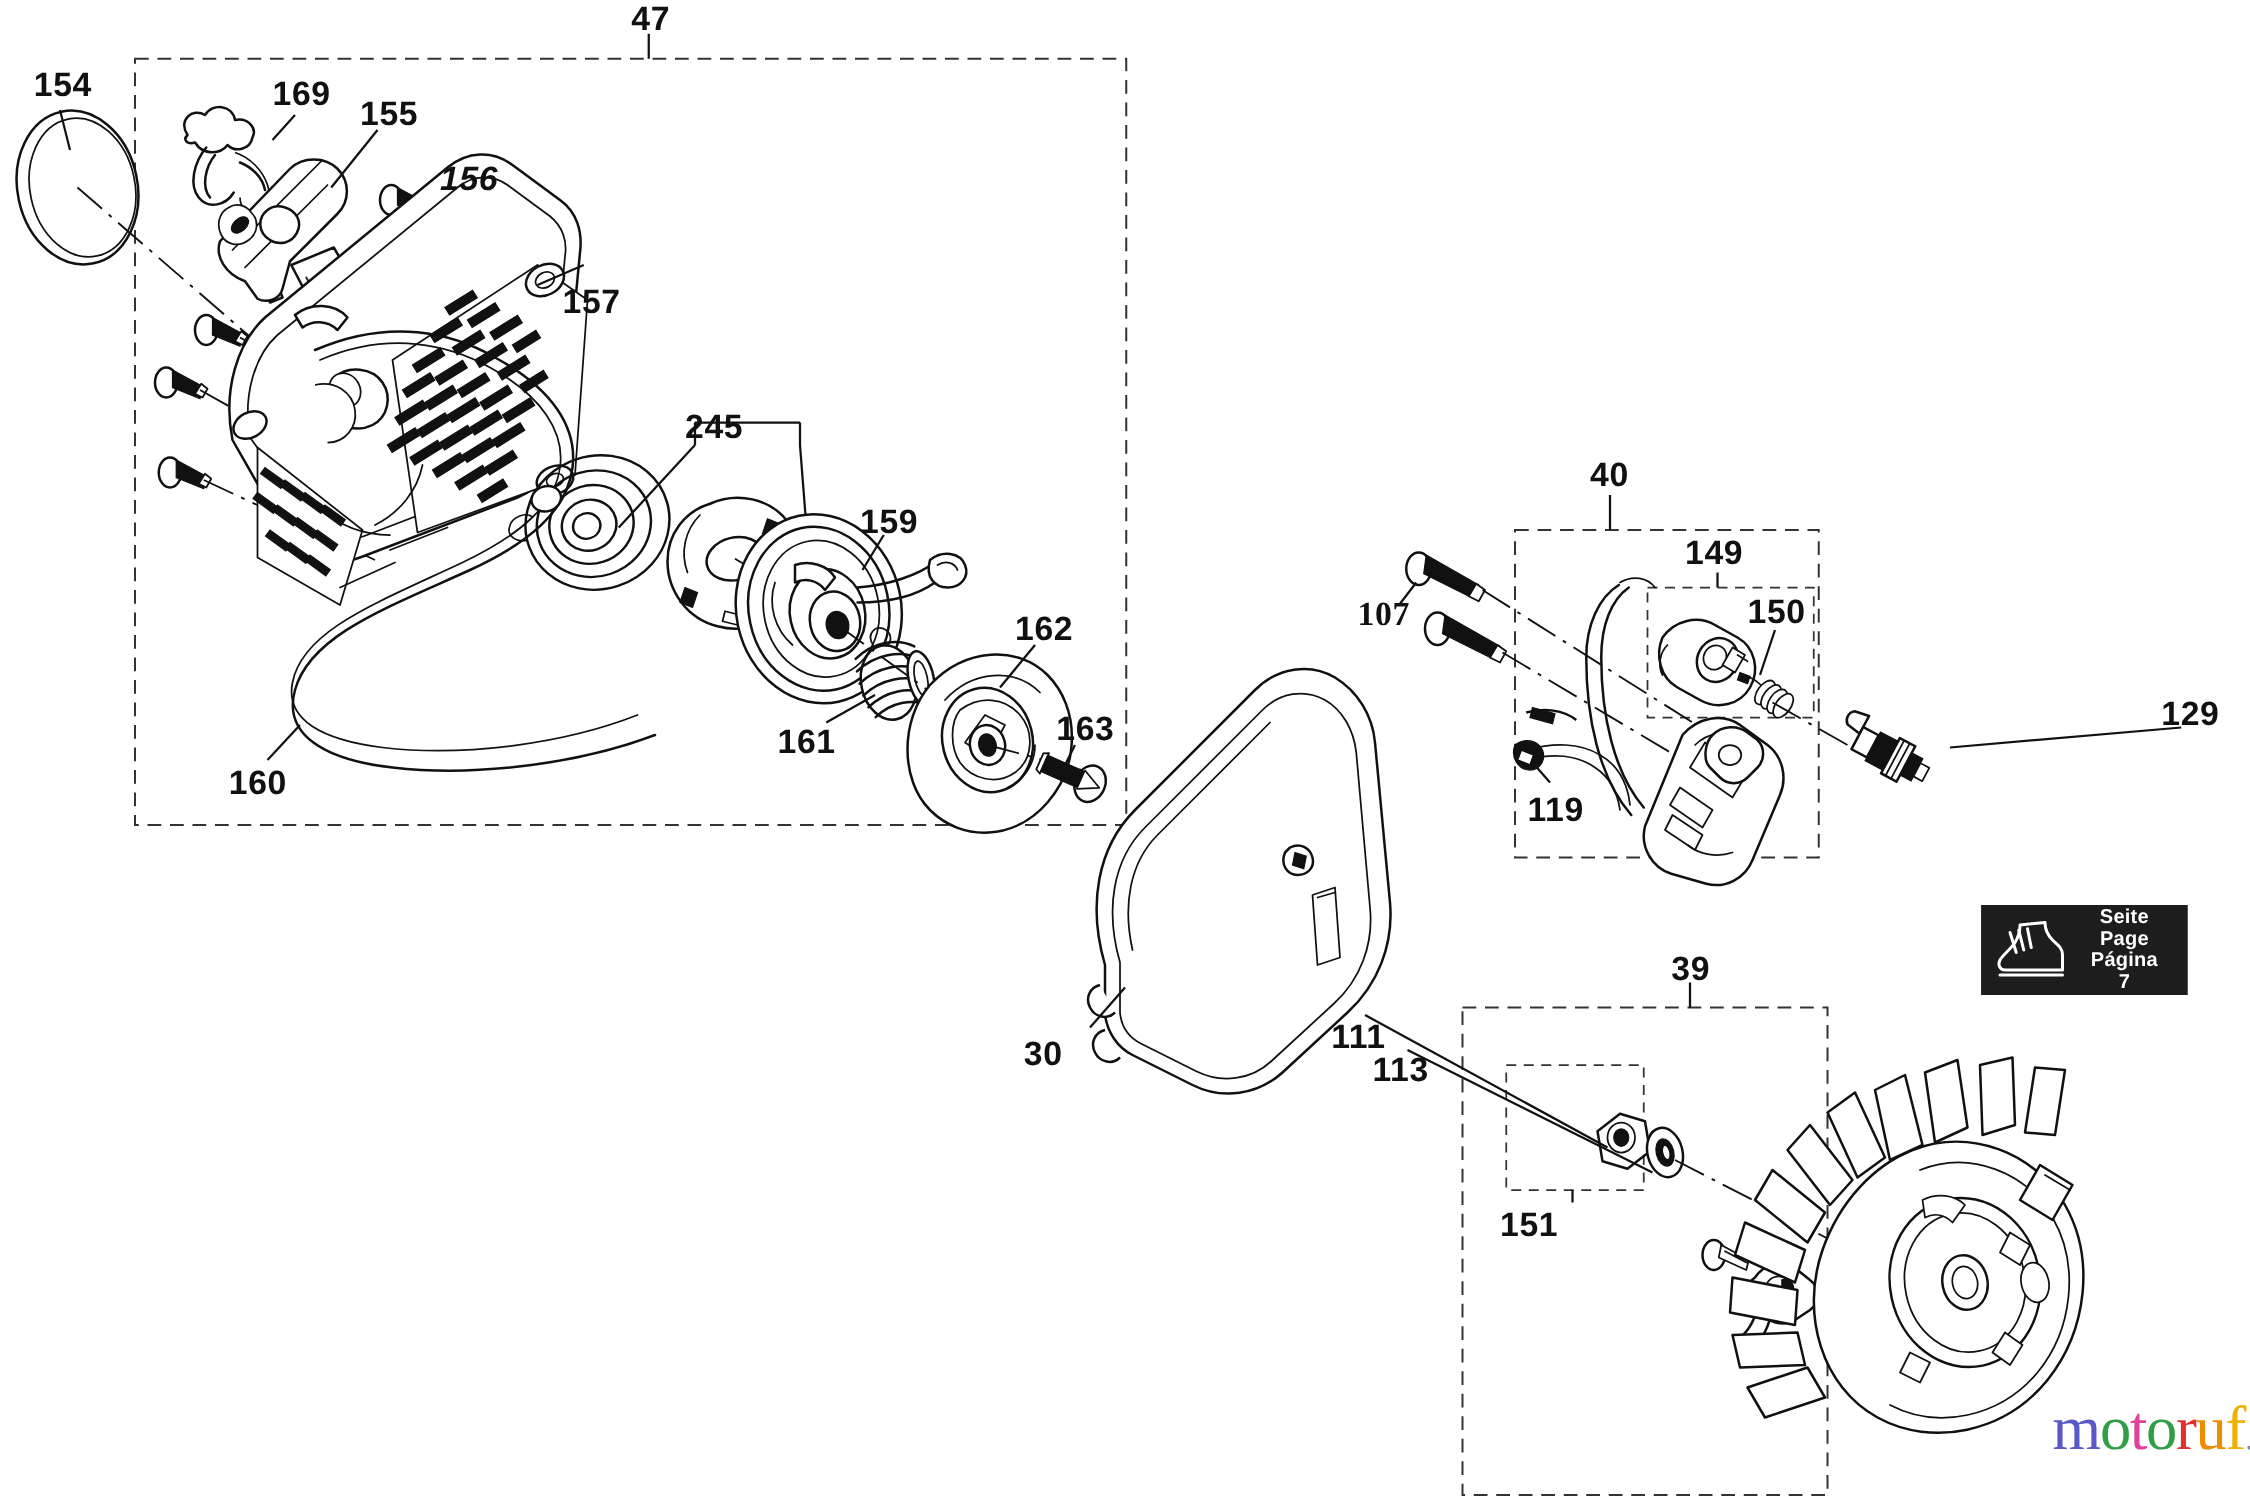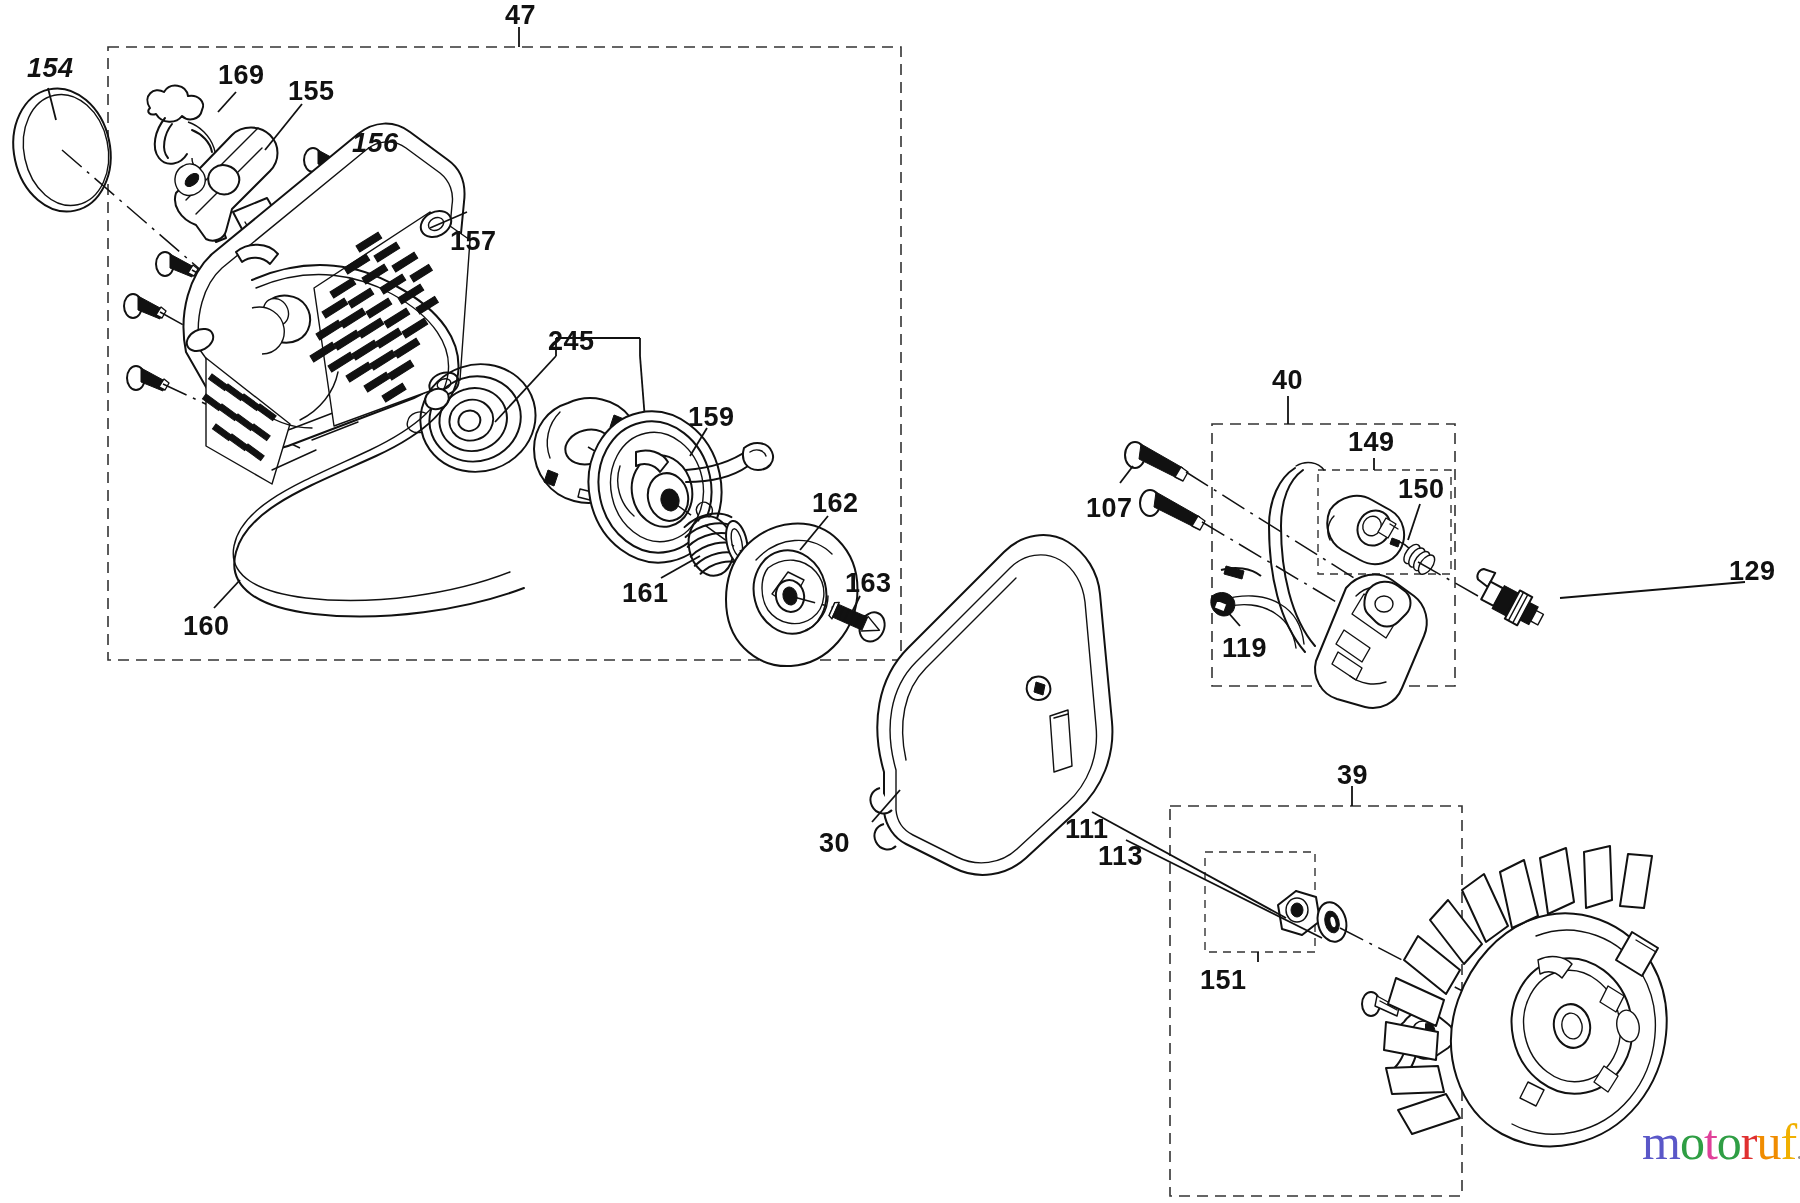--- a/index.html
+++ b/index.html
@@ -514,41 +514,59 @@
       <path class="fw1" d="M1528 1082 l16 8 l-8 16 l-16 -8 z"></path>
       <ellipse class="fw1" cx="1628" cy="1026" rx="11" ry="16" transform="rotate(-12 1628 1026)"></ellipse>
 
       <path class="fw" d="M1632 932 l26 16 l-16 28 l-26 -16 z"></path>
       <path class="ln1" d="M1636 940 l20 12"></path>
     </g>
 
   </svg>
 
   <div class="callout" style="left:505px;top:2px;">47</div>
-  <div class="callout" style="left:27px;top:55px;font-style:italic;">154</div>
+  <div class="callout" style="left:27px;top:55px;">154</div>
   <div class="callout" style="left:218px;top:62px;">169</div>
   <div class="callout" style="left:288px;top:78px;">155</div>
   <div class="callout" style="left:352px;top:130px;font-style:italic;">156</div>
   <div class="callout" style="left:450px;top:180px;margin-top:48px;">157</div>
   <div class="callout" style="left:548px;top:328px;">245</div>
   <div class="callout" style="left:688px;top:404px;">159</div>
   <div class="callout" style="left:812px;top:490px;">162</div>
   <div class="callout" style="left:622px;top:580px;">161</div>
   <div class="callout" style="left:845px;top:570px;">163</div>
   <div class="callout" style="left:183px;top:613px;">160</div>
   <div class="callout" style="left:819px;top:830px;">30</div>
-  <div class="callout" style="left:1086px;top:495px;">107</div>
+  <div class="callout" style="left:1086px;top:478px;font-family:Liberation Serif, serif;">107</div>
   <div class="callout" style="left:1272px;top:367px;">40</div>
   <div class="callout" style="left:1348px;top:429px;">149</div>
   <div class="callout" style="left:1398px;top:476px;">150</div>
   <div class="callout" style="left:1729px;top:558px;">129</div>
   <div class="callout" style="left:1222px;top:635px;">119</div>
   <div class="callout" style="left:1065px;top:816px;">111</div>
   <div class="callout" style="left:1098px;top:843px;">113</div>
   <div class="callout" style="left:1337px;top:762px;">39</div>
   <div class="callout" style="left:1200px;top:967px;">151</div>
 
+  <div class="pagebox" style="left:1585px;top:724px;width:165px;height:72px;">
+    <svg class="boot" viewBox="0 0 58 48">
+      <path d="M8 40 c-4 0 -6 -4 -4 -8 c2 -4 8 -8 12 -14 c3 -5 4 -10 4 -14 l20 -2 c0 6 2 10 6 14
+               c4 4 8 6 8 12 l0 12 z" fill="none" stroke="#ffffff" stroke-width="2.4" stroke-linejoin="round"></path>
+      <g stroke="#ffffff" stroke-width="2.4" stroke-linecap="round">
+        <line x1="12" y1="10" x2="17" y2="26"></line>
+        <line x1="19" y1="8" x2="23" y2="24"></line>
+        <line x1="26" y1="7" x2="29" y2="22"></line>
+      </g>
+      <line x1="4" y1="44" x2="54" y2="44" stroke="#ffffff" stroke-width="2.4" stroke-linecap="round"></line>
+    </svg>
+    <div class="ptext">
+      <div>Seite</div>
+      <div>Page</div>
+      <div>Página</div>
+      <div>7</div>
+    </div>
+  </div>
 
   <div class="logo" style="left:1642px;top:1142px;transform:translateY(-50%);">
     <span style="color:#5a57c8">m</span><span style="color:#2f9e44">o</span><span style="color:#e0409a">t</span><span style="color:#2f9e44">o</span><span style="color:#e03030">r</span><span style="color:#f08c00">u</span><span style="color:#f0b000">f</span><span class="d">.de</span>
   </div>
 
 </div>
 
 </body></html>

